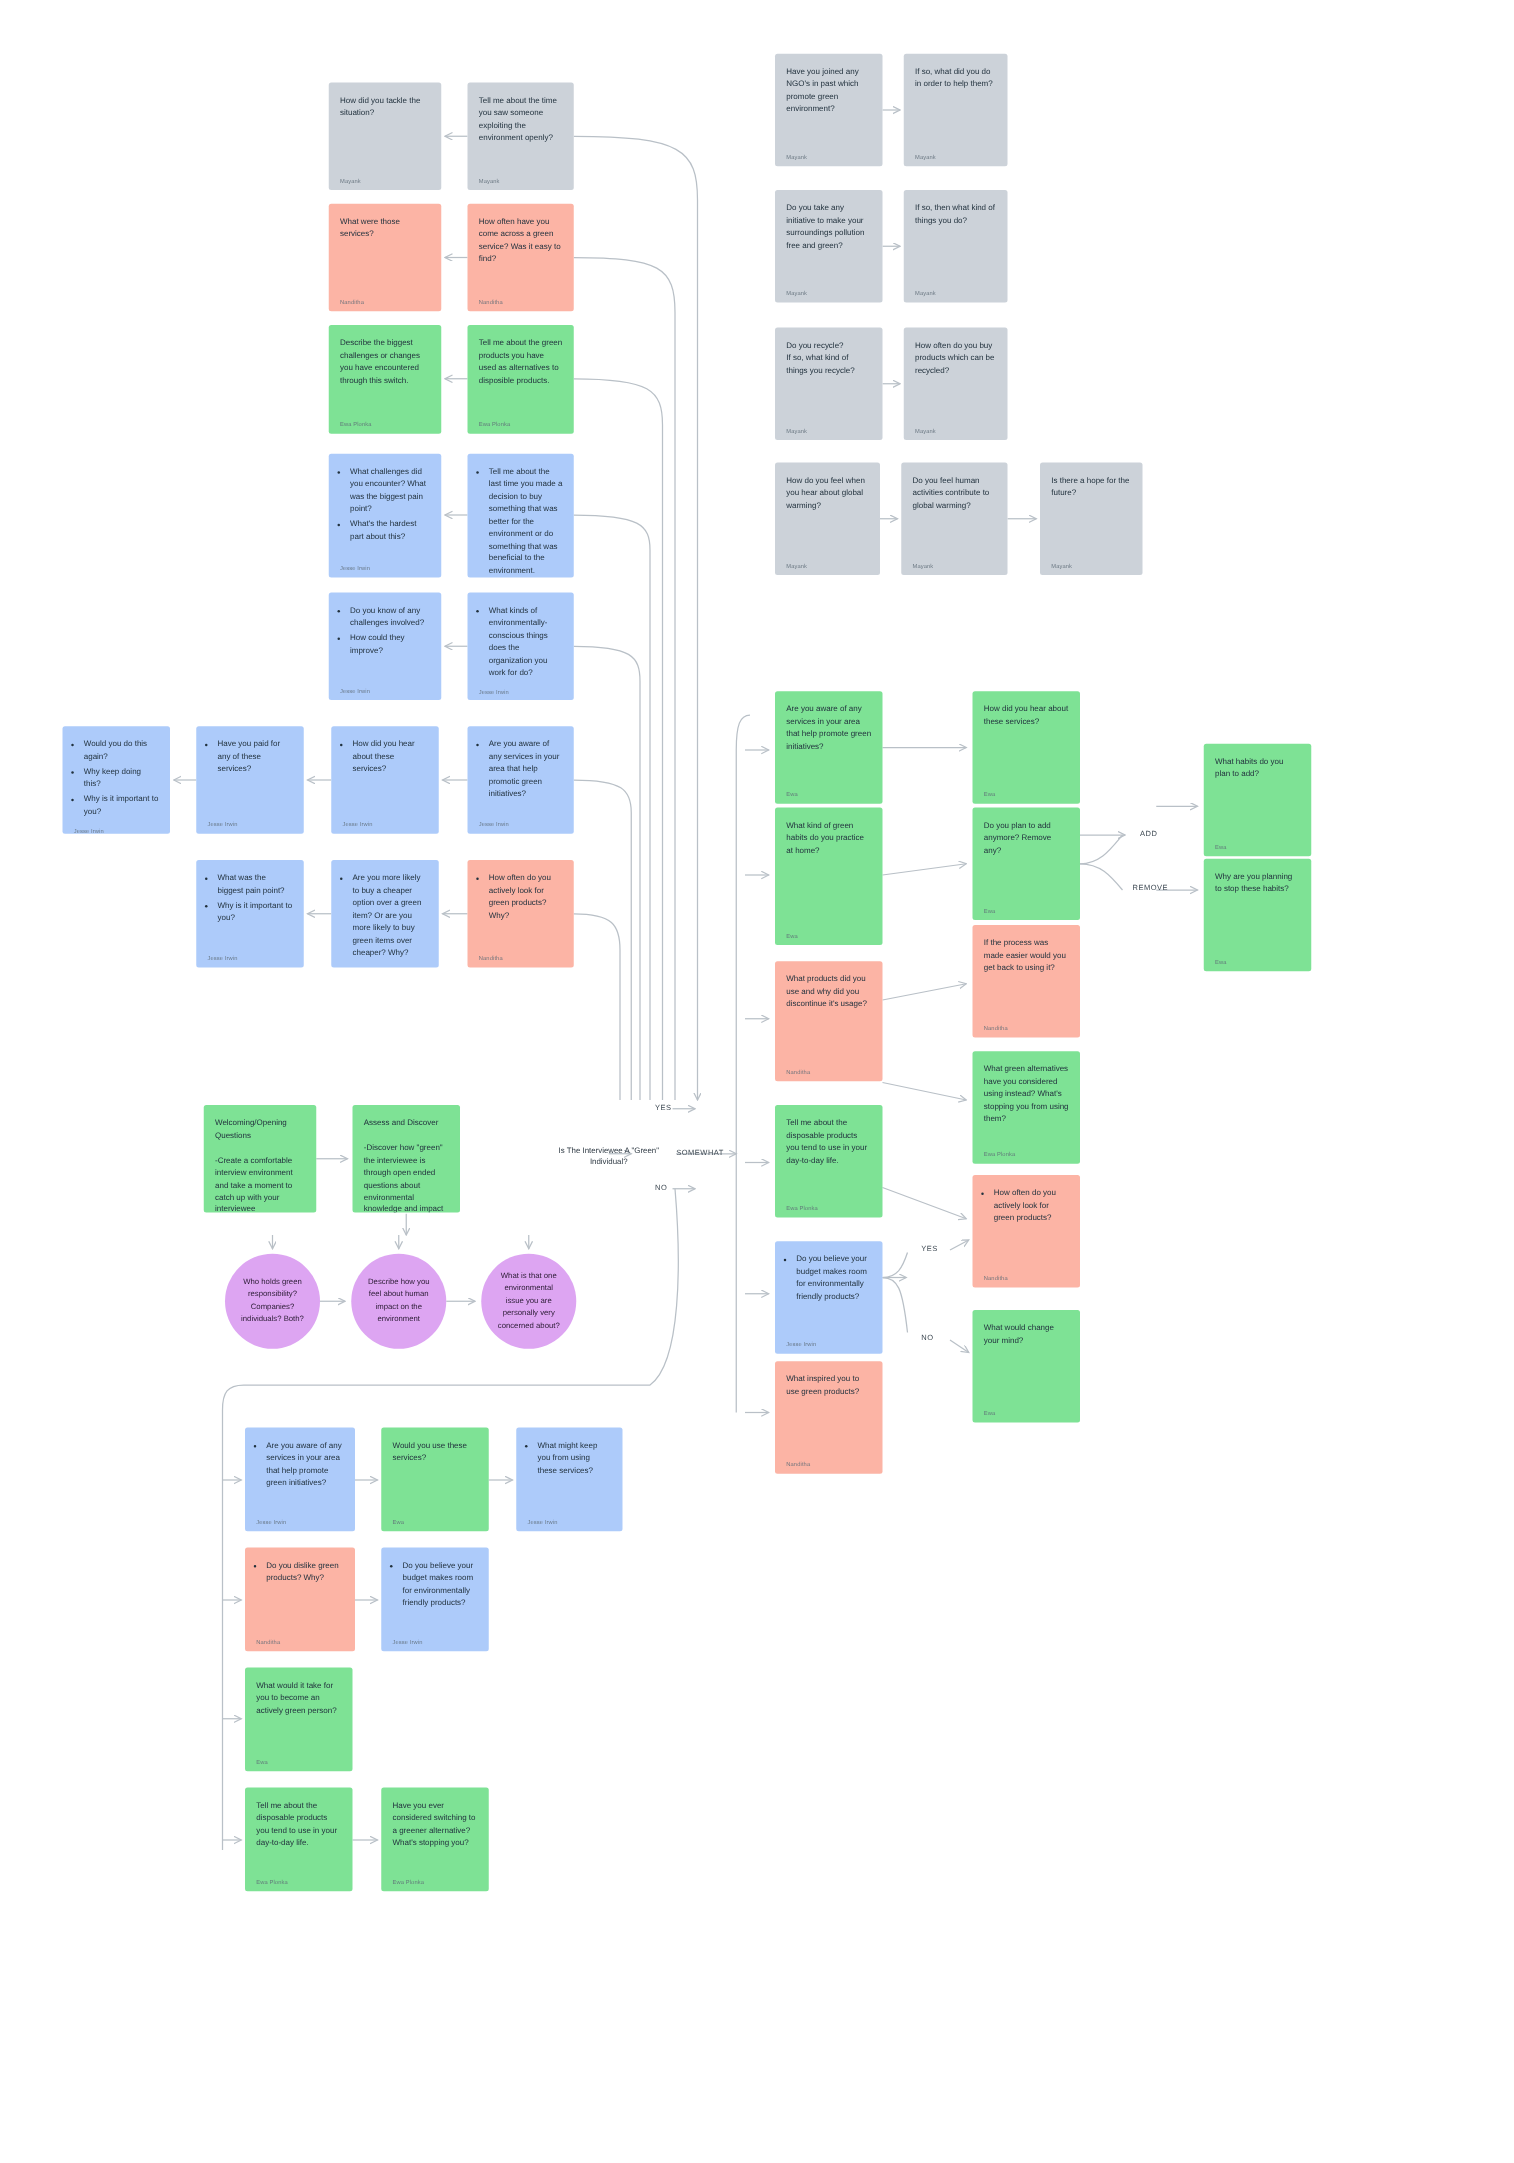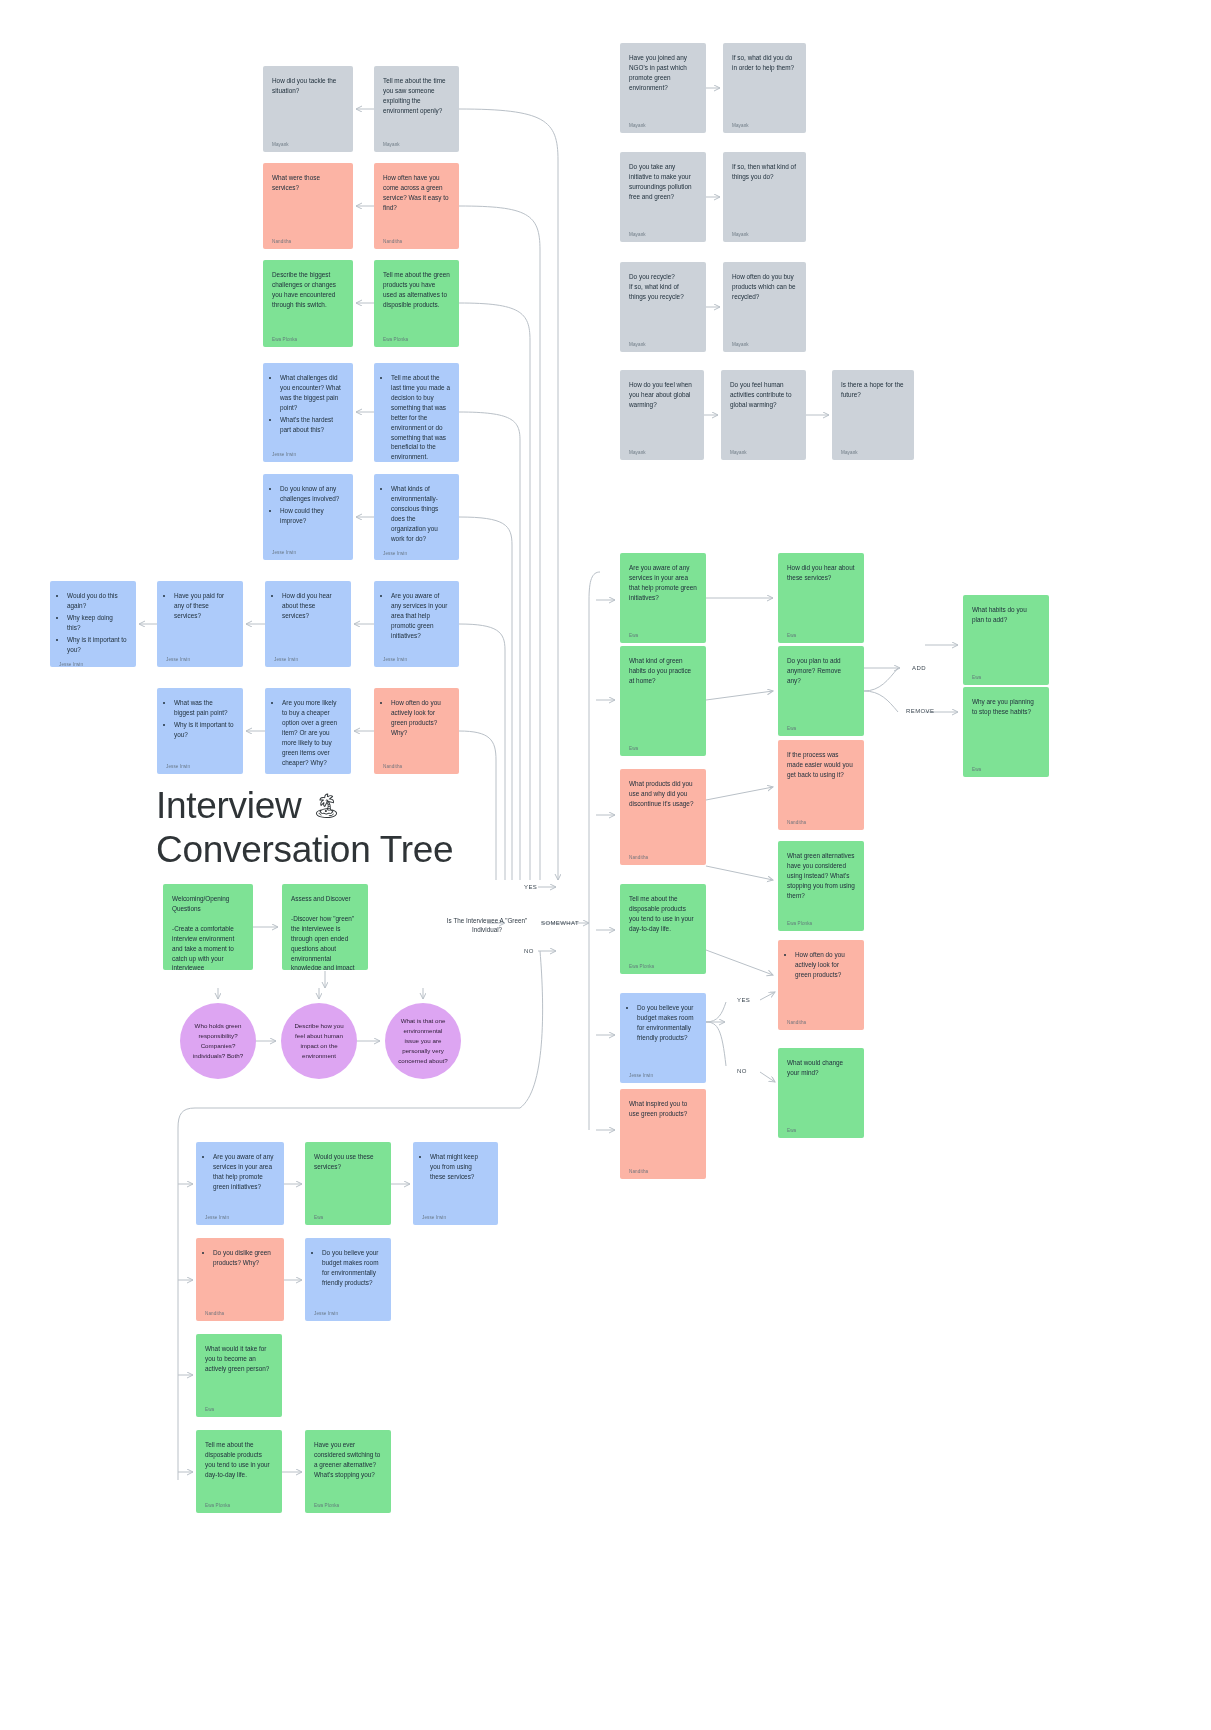--- a/index.html
+++ b/index.html
@@ -179,25 +179,20 @@
       <path d="M589,600 C589,580 592,572 600,572"></path>
 
       <path d="M706,1022 C718,1022 722,1014 726,1002"></path>
       <path d="M706,1022 C718,1022 722,1030 726,1066"></path>
 
       <path d="M864,691 C880,691 888,680 898,668"></path>
       <path d="M864,691 C880,691 888,700 898,712"></path>
     </g>
   </svg>
 
-  <div id="title">
-    <span>Interview</span>
-    <span class="emoji">🏝</span><br>
-    <span>Conversation Tree</span>
-  </div>
 
   <div class="decision" style="left:432px; top:916px; width:110px;">Is The Interviewee A "Green"
 Individual?</div>
 
   <div class="wirelabel" style="left:524px; top:884px;">YES</div>
   <div class="wirelabel" style="left:541px; top:920px;">SOMEWHAT</div>
   <div class="wirelabel" style="left:524px; top:948px;">NO</div>
   <div class="wirelabel" style="left:737px; top:997px;">YES</div>
   <div class="wirelabel" style="left:737px; top:1068px;">NO</div>
   <div class="wirelabel" style="left:912px; top:665px;">ADD</div>

